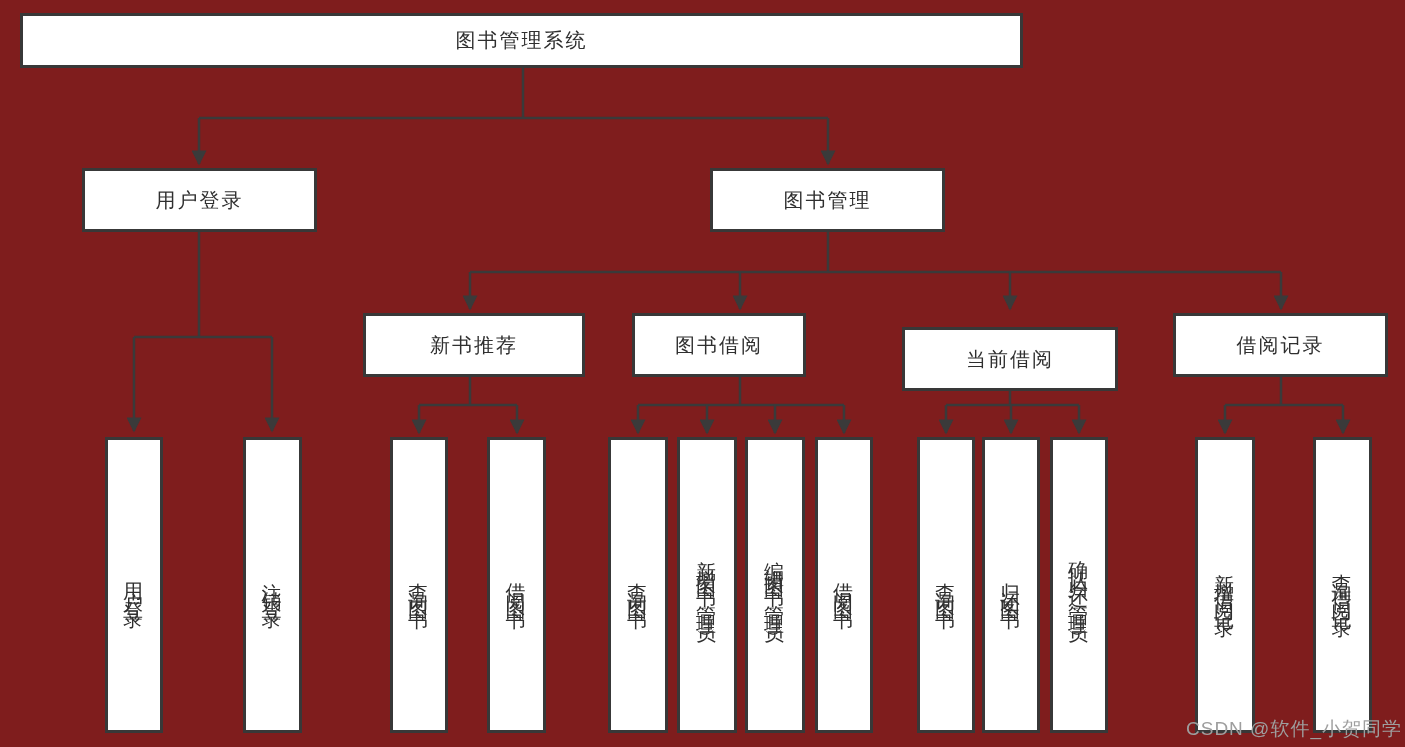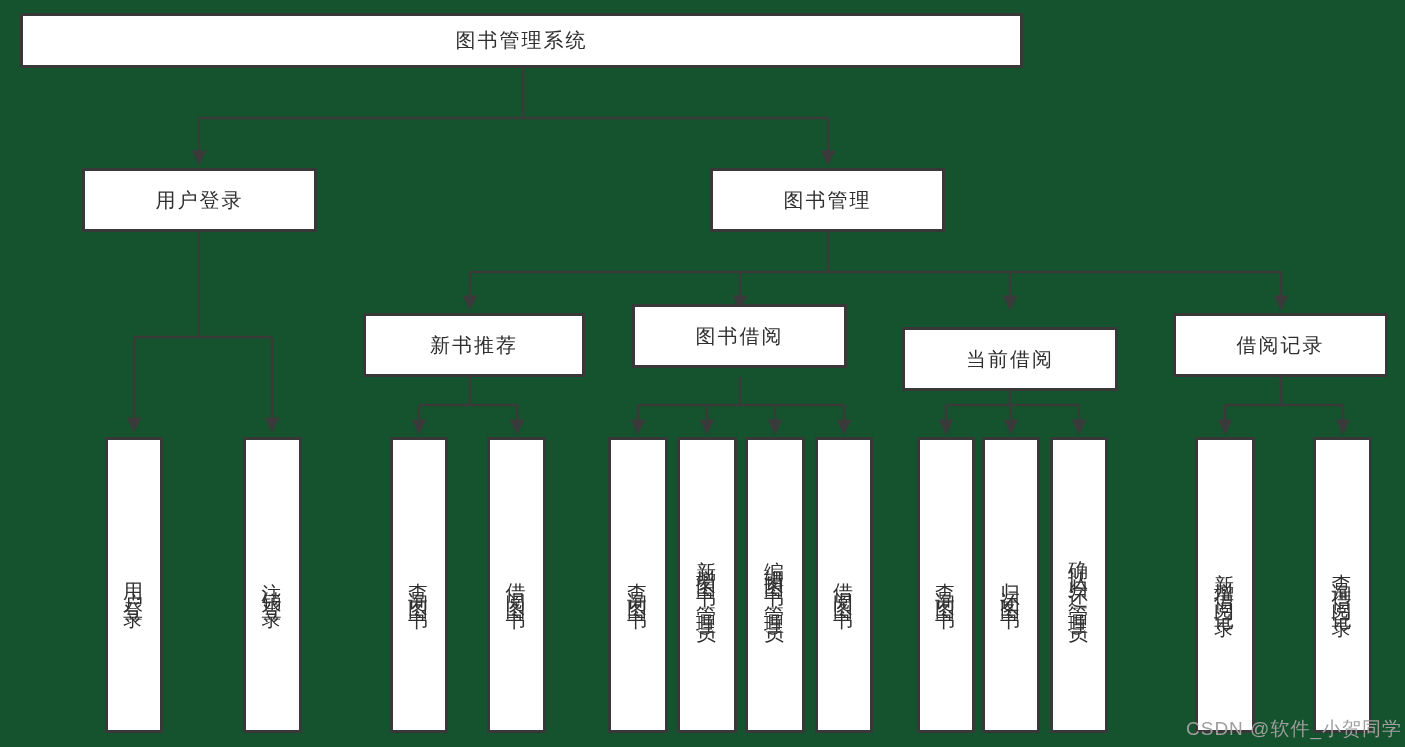--- a/index.html
+++ b/index.html
@@ -1,19 +1,19 @@
 <!DOCTYPE html>
 <html><head>
 <meta charset="utf-8">
 <style>
   html,body{margin:0;padding:0;background:#ffffff;}
   .stage{
     position:relative;
     width:1405px;height:747px;
-    background:#14532d;
+    background:#7f1d1d;
     font-family:"Liberation Sans", sans-serif;
     overflow:hidden;
   }
   .stage svg.edges{position:absolute;left:0;top:0;}
   .node{
     position:absolute;
     box-sizing:border-box;
     background:#ffffff;
     border:3px solid #383838;
     color:#2f2f2f;
@@ -92,21 +92,21 @@
       <path d="M1343,405 V433" marker-end="url(#arrow)"></path>
     </g>
   </svg>
 
   <div class="node" style="left:20px;top:13px;width:1003px;height:55px;">图书管理系统</div>
 
   <div class="node" style="left:82px;top:168px;width:235px;height:64px;">用户登录</div>
   <div class="node" style="left:710px;top:168px;width:235px;height:64px;font-family:Liberation Mono, monospace;">图书管理</div>
 
   <div class="node" style="left:363px;top:313px;width:222px;height:64px;">新书推荐</div>
-  <div class="node" style="left:632px;top:304px;width:215px;height:64px;">图书借阅</div>
+  <div class="node" style="left:632px;top:313px;width:174px;height:64px;">图书借阅</div>
   <div class="node" style="left:902px;top:327px;width:216px;height:64px;">当前借阅</div>
   <div class="node" style="left:1173px;top:313px;width:215px;height:64px;font-family:Liberation Mono, monospace;">借阅记录</div>
 
   <div class="node vbox" style="left:105px;top:437px;width:58px;height:296px;">用户登录</div>
   <div class="node vbox" style="left:243px;top:437px;width:59px;height:296px;">注销登录</div>
 
   <div class="node vbox" style="left:390px;top:437px;width:58px;height:296px;">查询图书</div>
   <div class="node vbox" style="left:487px;top:437px;width:59px;height:296px;">借阅图书</div>
 
   <div class="node vbox" style="left:608px;top:437px;width:60px;height:296px;">查询图书</div>

